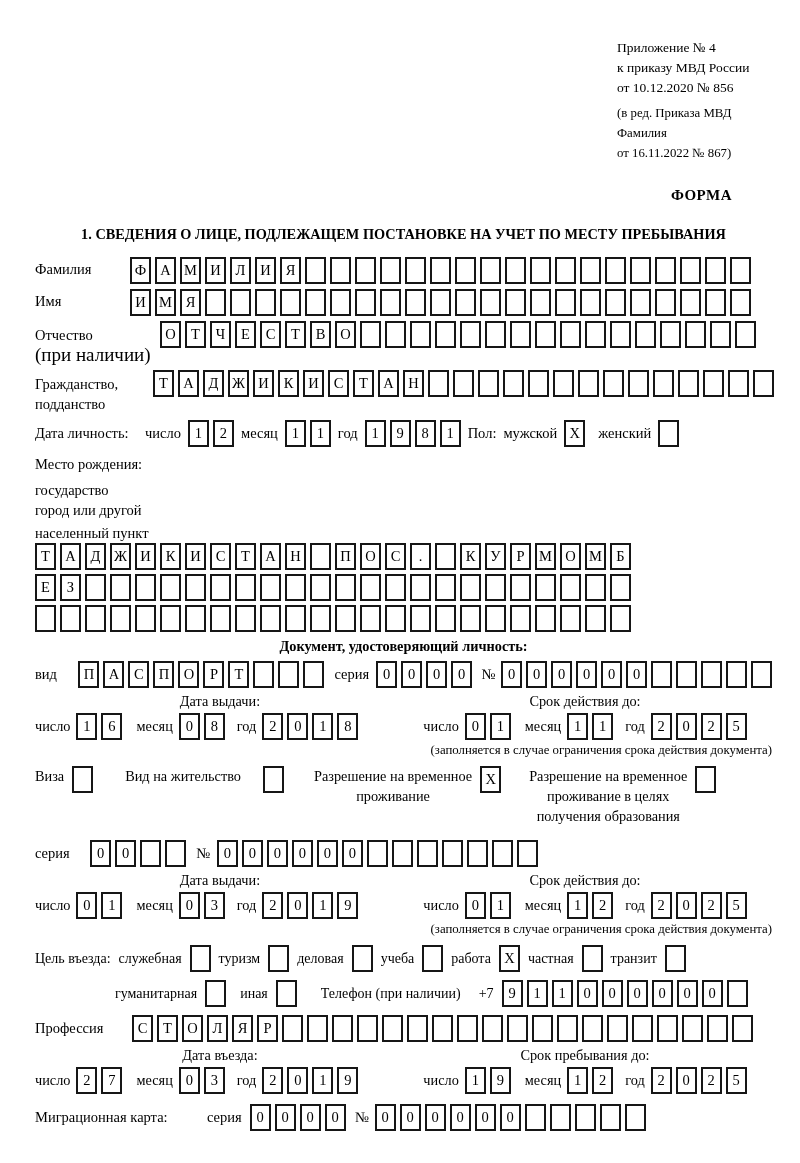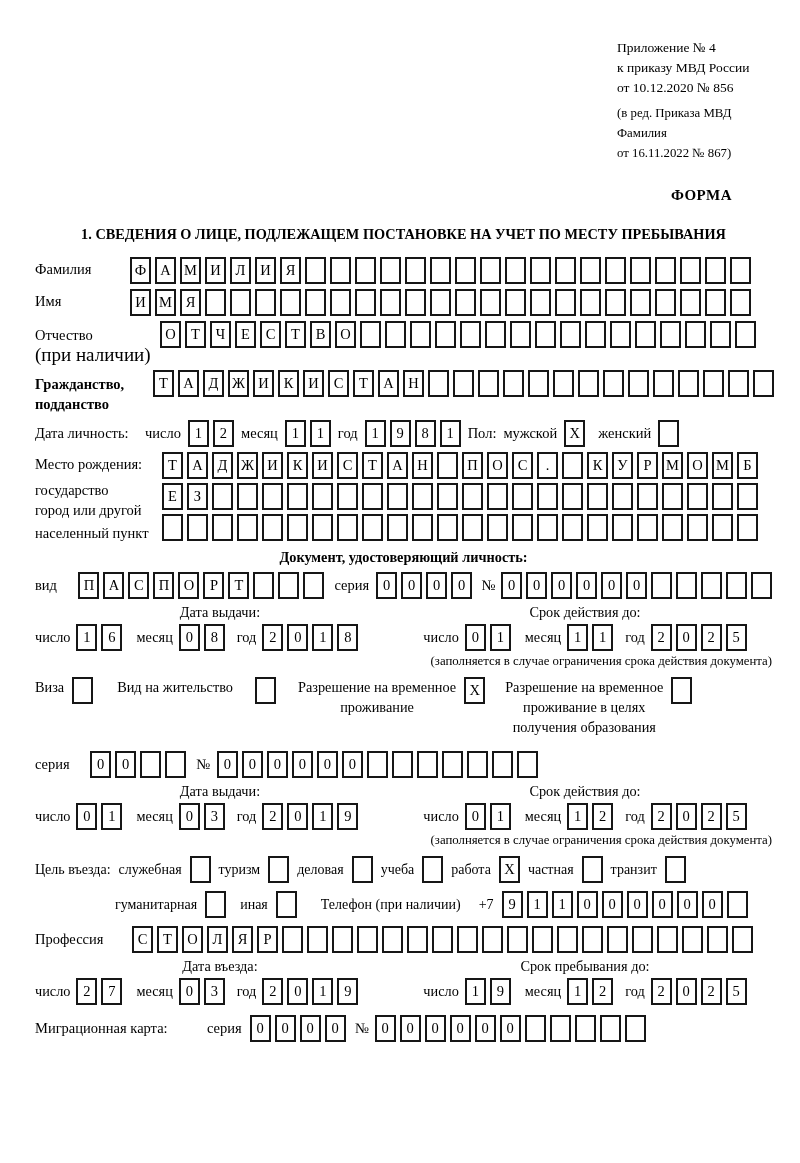--- a/index.html
+++ b/index.html
@@ -25,32 +25,32 @@
     display:inline-flex; align-items:center; justify-content:center;
     width:21px; height:27px; border:2px solid #161616;
     font-size:14.5px; background:#fff; flex:0 0 auto;
   }
   .frow { display:flex; align-items:flex-start; margin-bottom:5px; }
   .flabel { font-size:14.5px; padding-top:4px; flex:0 0 auto; }
   .lbl { font-size:14.5px; }
   .stack { display:flex; flex-direction:column; gap:4px; }
   .lines div { line-height:20px; }
 
-  .w95 { width:95px; } .w125 { width:125px; } .w118 { width:118px;font-weight:bold; }
+  .w95 { width:95px; } .w125 { width:125px; } .w118 { width:118px; }
   .inline-gap { display:inline-flex; align-items:center; gap:7px; }
 
   .dates { display:flex; margin-top:4px; }
   .dates .half-l { width:370px; }
   .dates .half-r { width:360px; }
   .dates .dhead { text-align:center; font-size:14.3px; margin-bottom:3px; }
   .dates .dfields { display:flex; align-items:center; gap:6px; font-size:14.3px; }
   .note-r { text-align:right; font-size:12.8px; padding-right:0px; margin-top:3px; margin-bottom:8px; }
 
   .resid-text { font-size:14.5px; line-height:1.8; margin-top:4px; }
-  .opt-row { display:flex; align-items:flex-start; gap:16px; margin-top:6px; margin-bottom:14px; }
+  .opt-row { display:flex; align-items:flex-start; gap:24px; margin-top:6px; margin-bottom:14px; }
   .opt { display:flex; align-items:flex-start; gap:8px; font-size:14.3px; }
   .opt .txt { text-align:center; line-height:1.5; }
   .purpose-row { display:flex; align-items:center; gap:8px; font-size:14px; margin-bottom:8px; flex-wrap:nowrap; }
   .indent80 { padding-left:80px; }
   .doc-header { text-align:center; font-weight:bold; font-size:14.3px; margin:6px 0 6px 0; }
 </style>
 </head>
 <body>
 
 <div class="page">
@@ -222,21 +222,21 @@
       <span class="cells">
           <span class="cell">X</span>
         </span>
       <span class="lbl" style="margin-left:6px;">женский</span>
       <span class="cells">
           <span class="cell"></span>
         </span>
     </span>
   </div>
 
-  <div class="frow" style="margin-top:4px;">
+  <div class="frow" style="margin-top:4px;flex-direction:column;">
     <span class="flabel lines" style="width:127px; line-height:21px; padding-top:2px;">
       <div>Место рождения:</div>
       <div style="margin-top:6px;">государство</div>
       <div style="margin-top:0;">город или другой</div>
       <div style="margin-top:3px;">населенный пункт</div>
     </span>
     <span class="stack">
       <span class="cells">
           <span class="cell">Т</span>
           <span class="cell">А</span>

